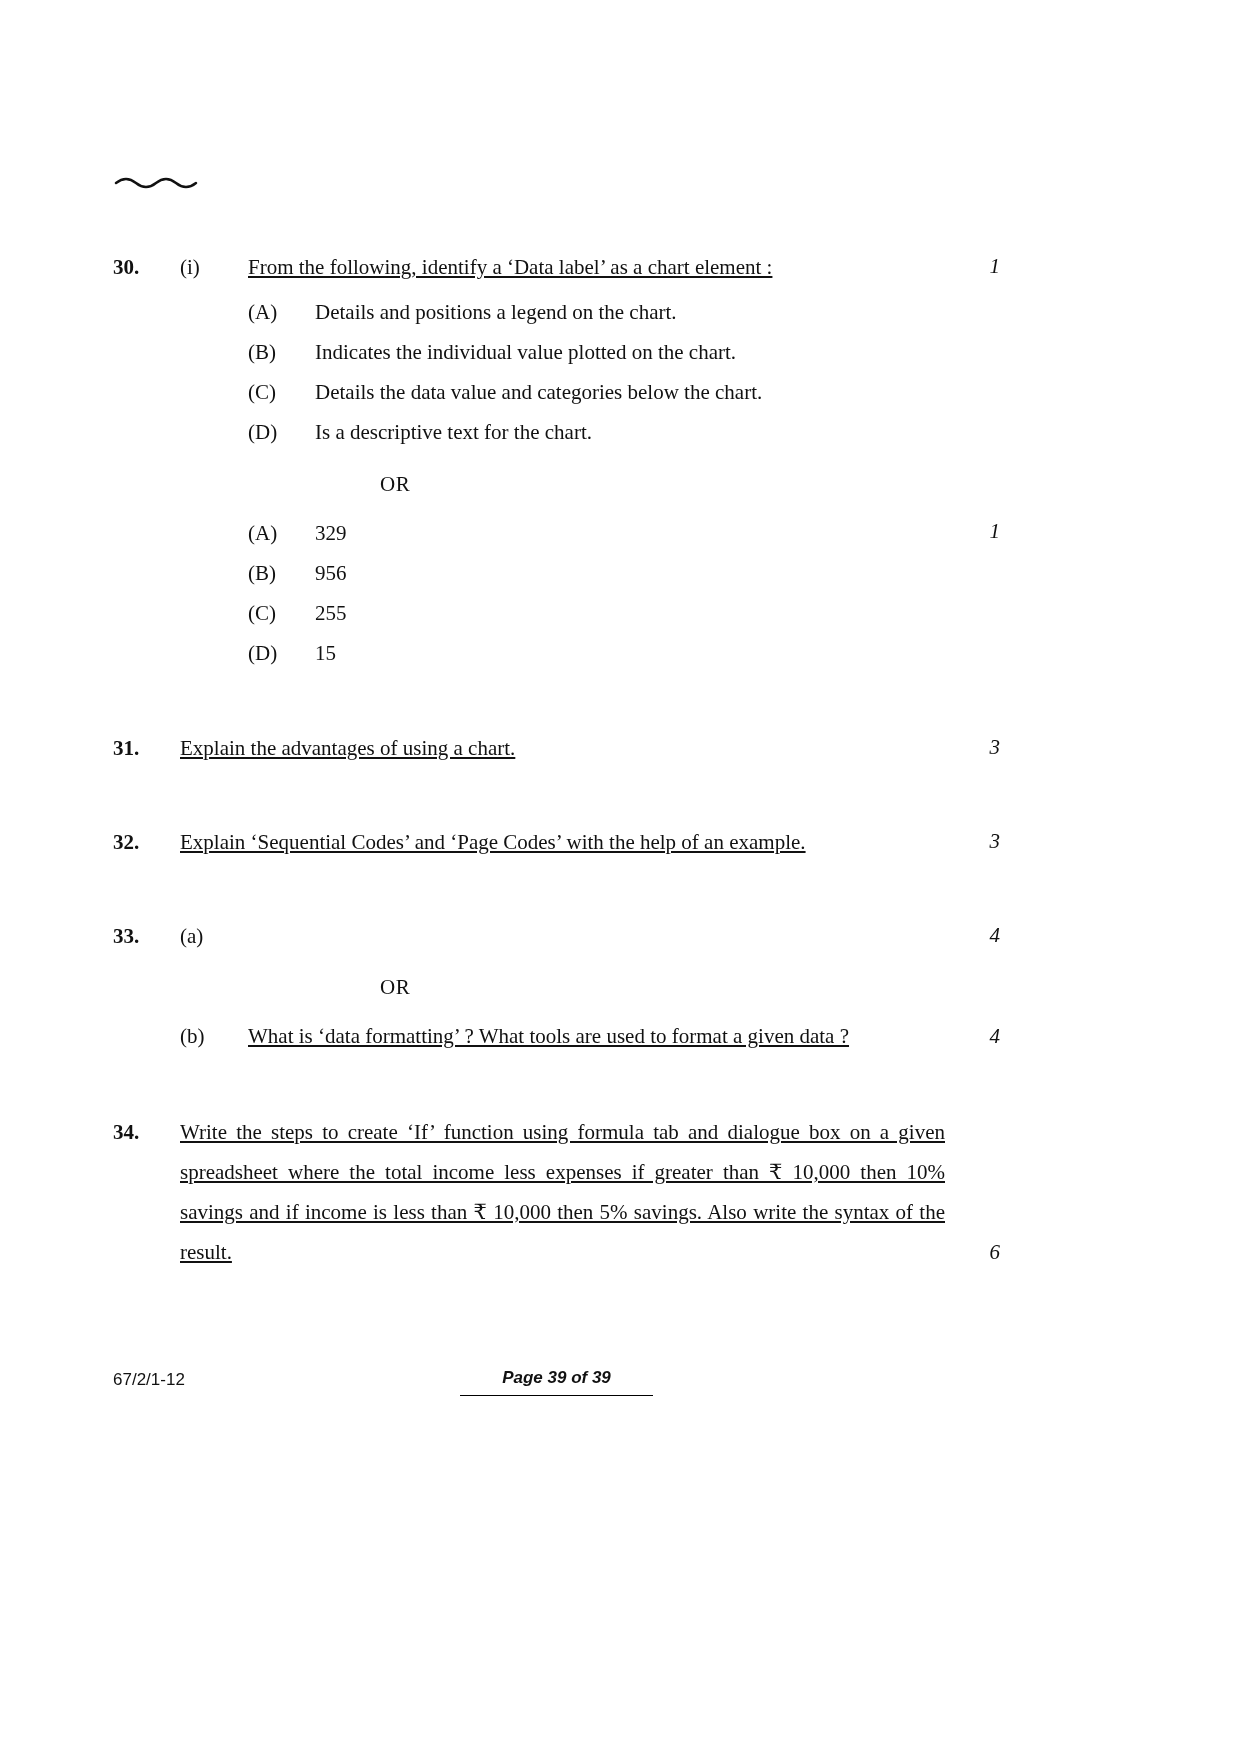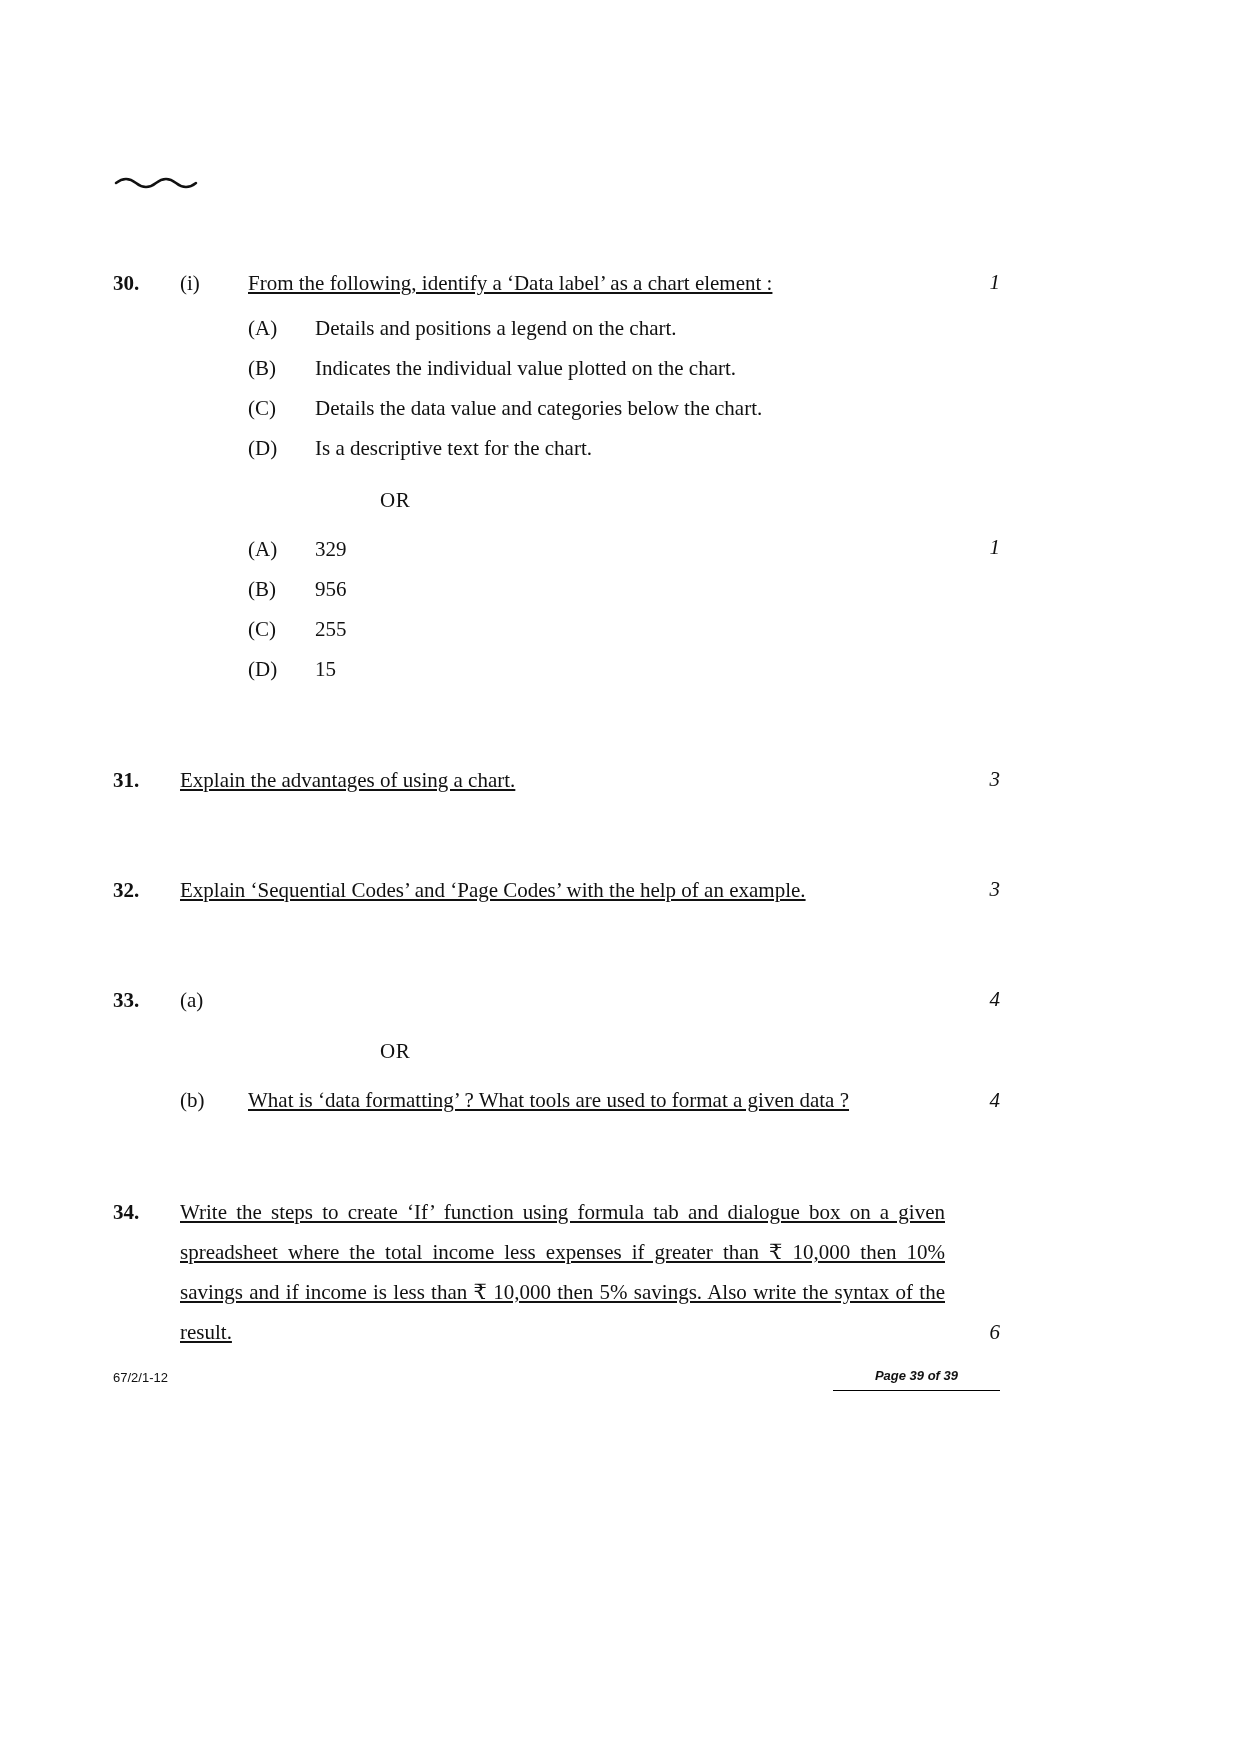--- a/index.html
+++ b/index.html
@@ -15,21 +15,21 @@
   }
   .content {
     position: absolute;
     left: 113px;
     top: 0;
     width: 887px;
   }
   .squiggle { margin-top: 174px; height: 18px; }
   .squiggle svg { display: block; }
 
-  .q { margin-top: 72px; }
+  .q { margin-top: 56px; }
   .part { position: relative; }
   .row { display: flex; align-items: baseline; line-height: 38px; }
   .qnum   { width: 67px; flex: none; font-weight: bold; }
   .spacer { width: 67px; flex: none; }
   .plabel { width: 68px; flex: none; }
   .qtext  { flex: 1; text-decoration: underline; }
   .qtext.wrap {
     text-align: justify;
     line-height: 40px;
     padding-right: 55px;
@@ -53,24 +53,24 @@
     margin: 20px 0 16px 267px;
     letter-spacing: 0.5px;
   }
 
   .footer {
     position: absolute;
     left: 113px;
     top: 1368px;
     width: 887px;
     font-family: "Liberation Sans", "DejaVu Sans", sans-serif;
-    font-size: 13px;
+    font-size: 17px;
   }
   .footer-code { position: absolute; left: 0; top: 2px; }
-  .footer-page-wrap { width: 100%; text-align: right; }
+  .footer-page-wrap { width: 100%; text-align: center; }
   .footer-page {
     display: inline-block;
     font-weight: bold;
     font-style: italic;
     padding: 0 42px 7px 42px;
     border-bottom: 1.5px solid #000;
   }
 </style>
 </head>
 <body>

